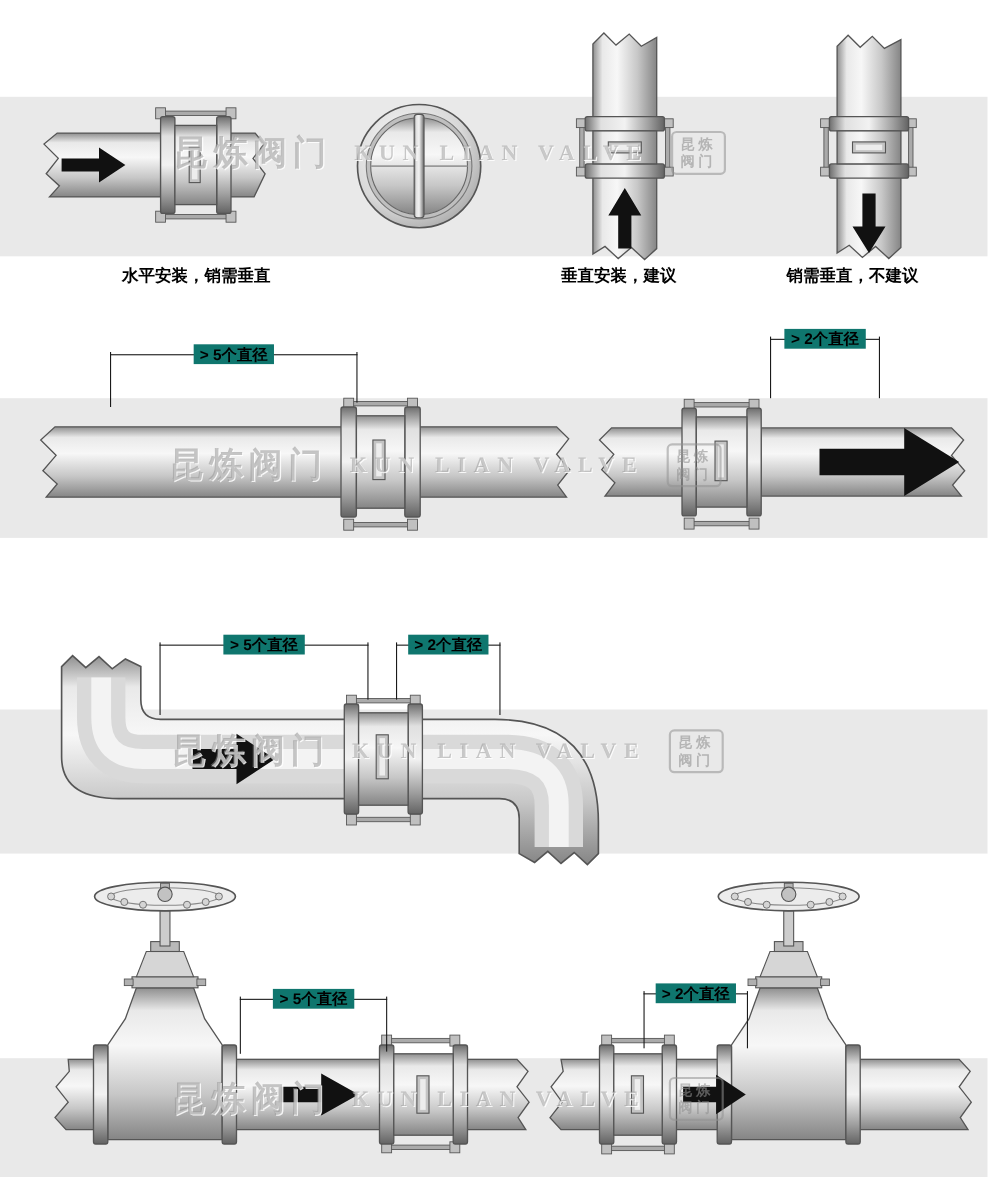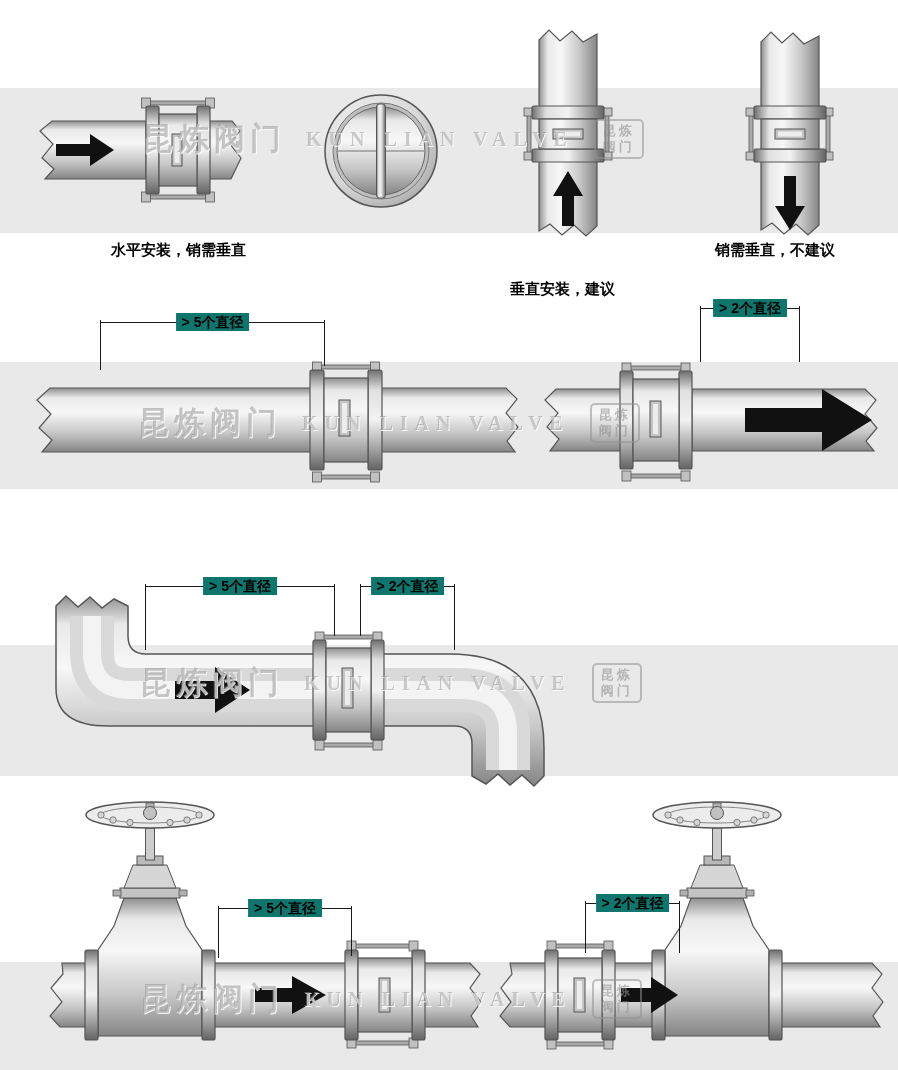--- a/index.html
+++ b/index.html
@@ -21,20 +21,21 @@
   .dim-ext.r { right:0; }
   .dim-label {
     position:absolute; left:50%; top:-9px; transform:translateX(-50%);
     background:#0f766e; padding:0 6px; font-size:14px; font-weight:bold;
     color:#000; white-space:nowrap; line-height:18px;
   }
   
   .watermark {
     position:absolute; z-index:5; display:flex; align-items:center; gap:20px;
     pointer-events:none;
+    margin-left:16px;
   }
   .wm-cn {
     font-size:31px; font-weight:bold; letter-spacing:5px;
     color:rgba(150,150,150,0.55); text-shadow:1px 1px 0 rgba(255,255,255,0.85);
   }
   .wm-en {
     font-family:"Liberation Serif", serif; font-size:20px; font-weight:bold;
     letter-spacing:7px; color:rgba(150,150,150,0.5);
     text-shadow:1px 1px 0 rgba(255,255,255,0.85);
   }
@@ -154,21 +155,21 @@
       <rect x="17" y="76" width="72" height="13" rx="2" fill="url(#fgv)" stroke="#555" stroke-width="1.2"></rect>
       <rect x="17" y="119" width="72" height="13" rx="2" fill="url(#fgv)" stroke="#555" stroke-width="1.2"></rect>
       <rect x="24" y="89" width="58" height="30" fill="url(#pgv)" stroke="#555" stroke-width="1.2"></rect>
       <rect x="38" y="99" width="30" height="10" fill="#c4c4c4" stroke="#555" stroke-width="1"></rect>
       <rect x="41" y="101.5" width="24" height="5" fill="#ededed"></rect>
     </g>
     <polygon points="47,146 59,146 59,176 68,176 53,200 38,176 47,176" fill="#111"></polygon>
   </svg>
 
   <div class="caption" style="left:86px;top:241px;width:185px;">水平安装，销需垂直</div>
-  <div class="caption" style="left:490px;top:241px;width:145px;margin-top:39px;">垂直安装，建议</div>
+  <div class="caption" style="left:490px;top:241px;width:145px;">垂直安装，建议</div>
   <div class="caption" style="left:695px;top:241px;width:160px;">销需垂直，不建议</div>
 
   <svg class="asm" style="left:28px;top:356px;" width="500" height="132" viewBox="0 0 500 132">
     <path d="M 284,32 L 22,32 L 9,44 L 23,58 L 11,72 L 24,84 L 14,96 L 284,96 Z" fill="url(#pgh)" stroke="#555" stroke-width="1.2"></path>
     <path d="M 352,32 L 478,32 L 489,43 L 478,57 L 490,71 L 479,85 L 487,96 L 352,96 Z" fill="url(#pgh)" stroke="#555" stroke-width="1.2"></path>
     <g>
       <rect x="285" y="9" width="66" height="4" fill="#aaa" stroke="#555" stroke-width="0.8"></rect>
       <rect x="285" y="119" width="66" height="4" fill="#aaa" stroke="#555" stroke-width="0.8"></rect>
       <rect x="284.5" y="6" width="9" height="10" fill="#c0c0c0" stroke="#555" stroke-width="0.8"></rect>
       <rect x="342.5" y="6" width="9" height="10" fill="#c0c0c0" stroke="#555" stroke-width="0.8"></rect>

